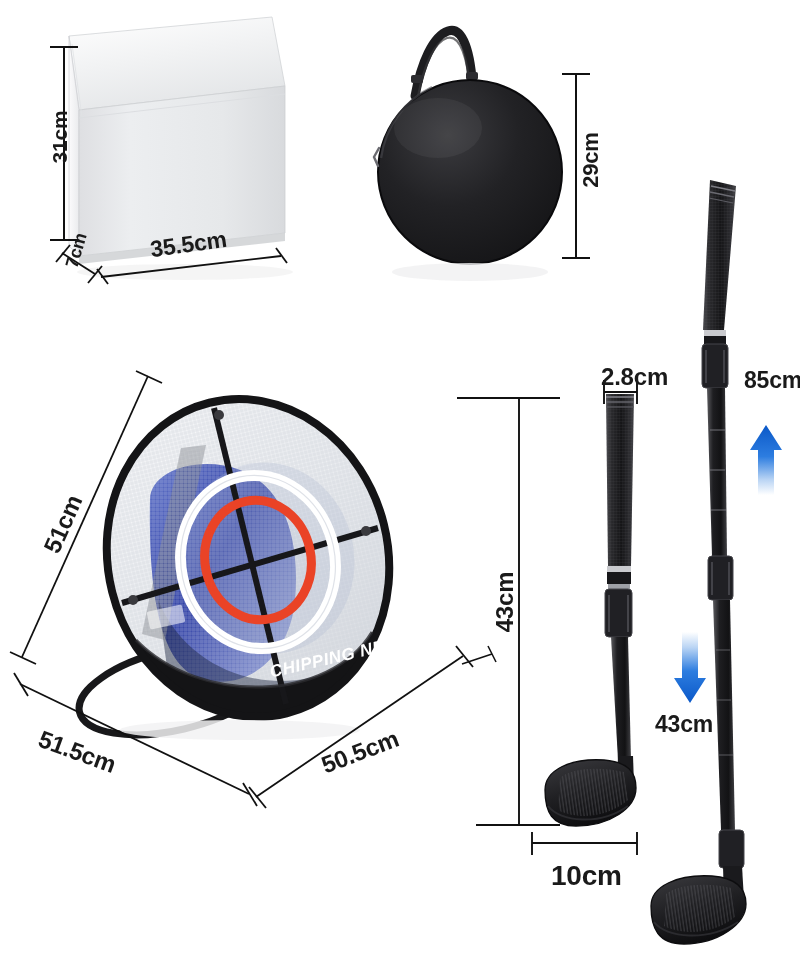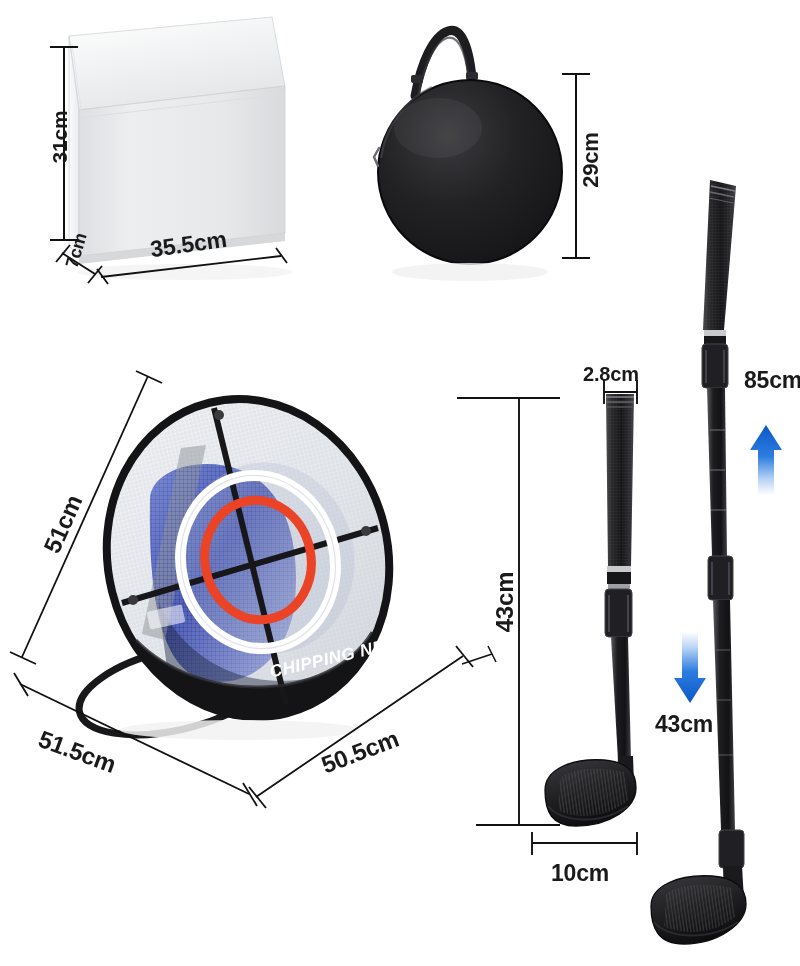--- a/index.html
+++ b/index.html
@@ -358,23 +358,23 @@
   <div class="dim-label" style="left:150px; top:231px; font-size:23px; transform:rotate(-8deg); transform-origin:center;">35.5cm</div>
 
   <div class="dim-label" style="left:563px; top:147px; font-size:22px; transform:rotate(-90deg); transform-origin:center;">29cm</div>
 
   <div class="dim-label" style="left:33px; top:510px; font-size:24px; transform:rotate(-66deg); transform-origin:center;">51cm</div>
 
   <div class="dim-label" style="left:37px; top:738px; font-size:24px; transform:rotate(20deg); transform-origin:center;">51.5cm</div>
 
   <div class="dim-label" style="left:320px; top:738px; font-size:24px; transform:rotate(-21deg); transform-origin:center;">50.5cm</div>
 
-  <div class="dim-label" style="left:583px; top:363px; font-size:20px;">2.8cm</div>
+  <div class="dim-label" style="left:601px; top:363px; font-size:24px;">2.8cm</div>
 
   <div class="dim-label" style="left:475px; top:588px; font-size:24px; transform:rotate(-90deg); transform-origin:center;">43cm</div>
 
-  <div class="dim-label" style="left:551px; top:860px; font-size:23px;">10cm</div>
+  <div class="dim-label" style="left:551px; top:860px; font-size:28px;">10cm</div>
 
   <div class="dim-label" style="left:744px; top:367px; font-size:23px;">85cm</div>
 
   <div class="dim-label" style="left:655px; top:711px; font-size:23px;">43cm</div>
 
 </div>
 
 </body></html>

